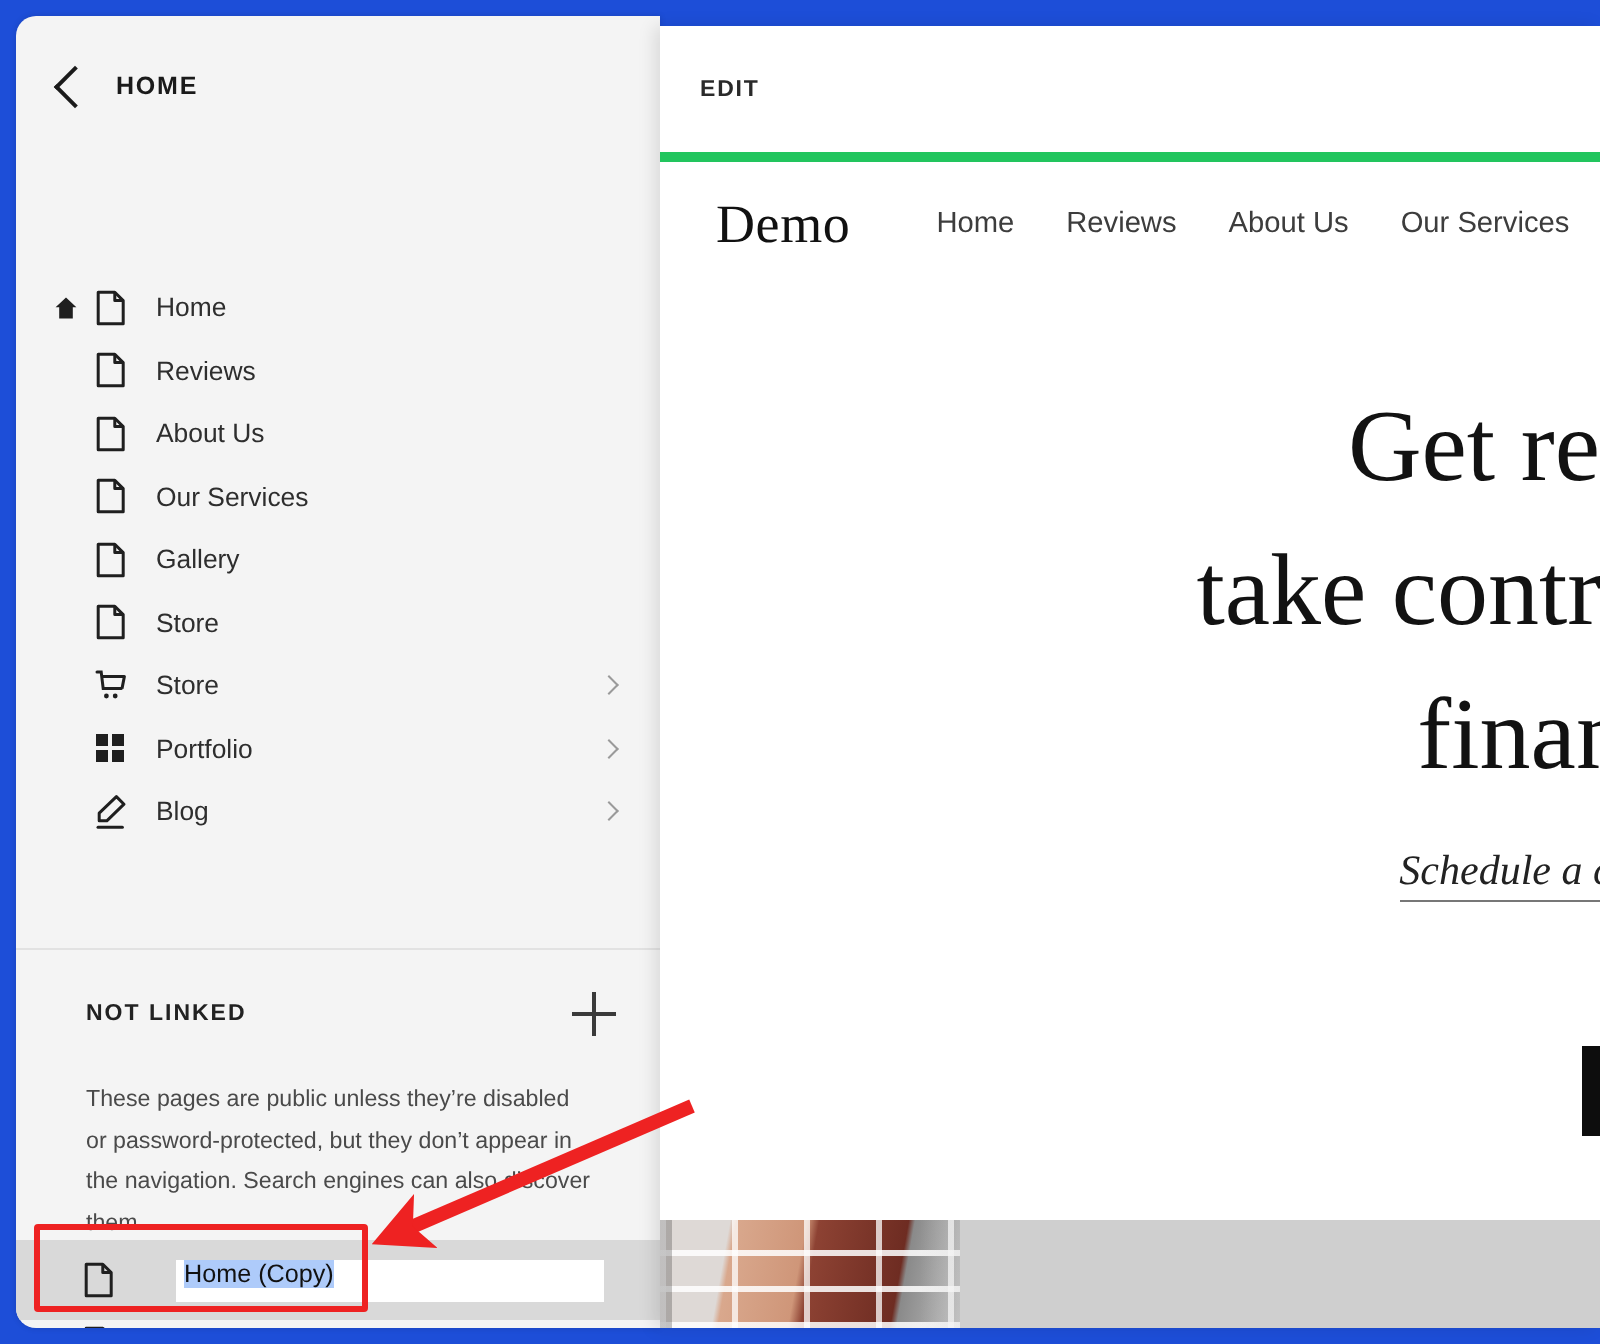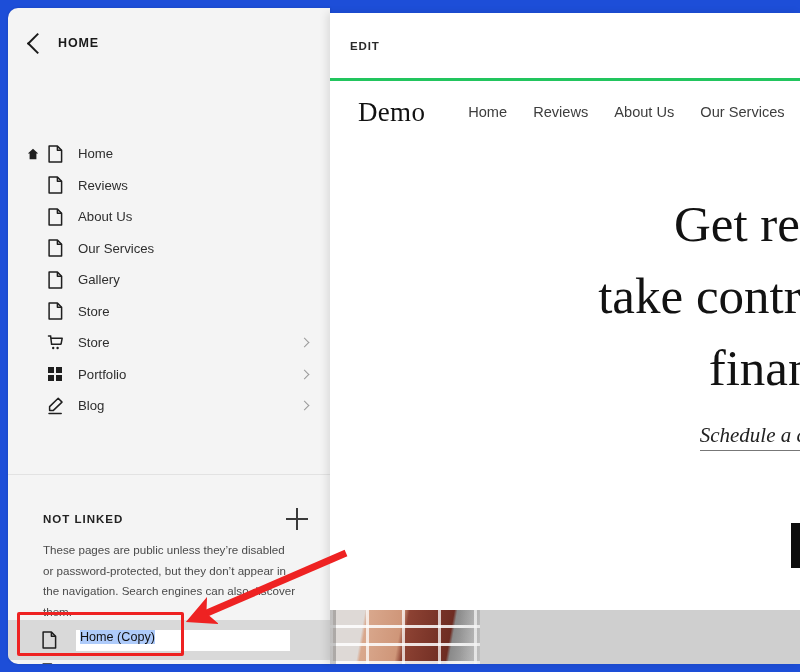--- a/index.html
+++ b/index.html
@@ -175,21 +175,21 @@
     top: 612px;
     width: 100%;
     height: 40px;
     background: #d9d9d9;
     display: flex;
     align-items: center;
     padding-left: 28px;
     box-sizing: border-box;
   }
   #rename-input {
-    margin-left: 16px;
+    margin-left: 28px;
     width: 214px;
     height: 21px;
     background: #ffffff;
     border: none;
     outline: none;
     font-family: "Liberation Sans", sans-serif;
     font-size: 12.6px;
     color: #111111;
     padding: 0 4px;
     box-sizing: border-box;
@@ -222,21 +222,21 @@
     background: #ffffff;
     box-shadow: -3px 0 8px rgba(0,0,0,0.10);
     overflow: hidden;
   }
   #preview-topbar {
     position: absolute;
     left: 0; top: 0;
     width: 100%;
     height: 68px;
     background: #ffffff;
-    border-bottom: 3px solid #22c55e;
+    border-bottom: 5px solid #22c55e;
     display: flex;
     align-items: center;
     padding-left: 20px;
     box-sizing: border-box;
   }
   #edit-label {
     font-size: 11.5px;
     font-weight: bold;
     letter-spacing: 0.9px;
     color: #2a2a2a;
@@ -488,21 +488,21 @@
               <path d="M2.0 16.6 H14.2" stroke="#1f1f1f" stroke-width="1.5" stroke-linecap="round" fill="none"></path>
             </svg>
           </span>
           <span class="nav-label">Blog</span>
           <span class="chev-right"></span>
         </div>
       </div>
 
     <div class="divider" style="top:466px;"></div>
 
-    <div class="section-head" style="top:496px;">
+    <div class="section-head" style="top:484px;">
       <span class="section-title">NOT LINKED</span>
       <span class="plus-btn"></span>
     </div>
 
     <div class="not-linked-desc">
       <span>These pages are public unless they’re disabled or password-protected, but they don’t appear in the navigation. Search engines can also discover them.</span><br>
       <span class="learn-more">Learn more</span>
     </div>
 
     <div id="edit-row">

